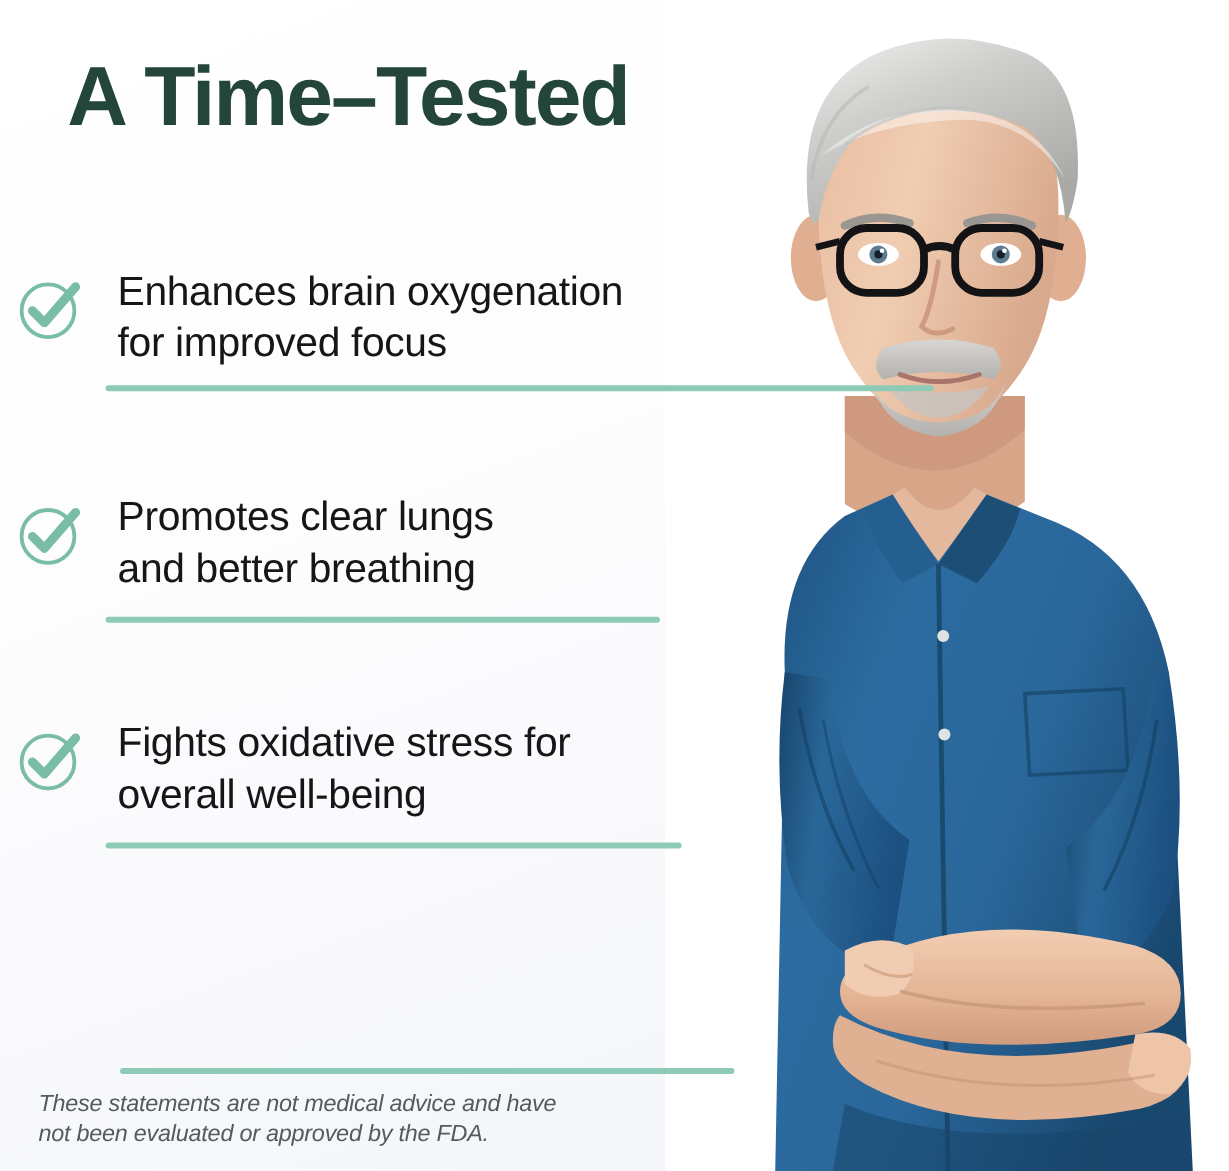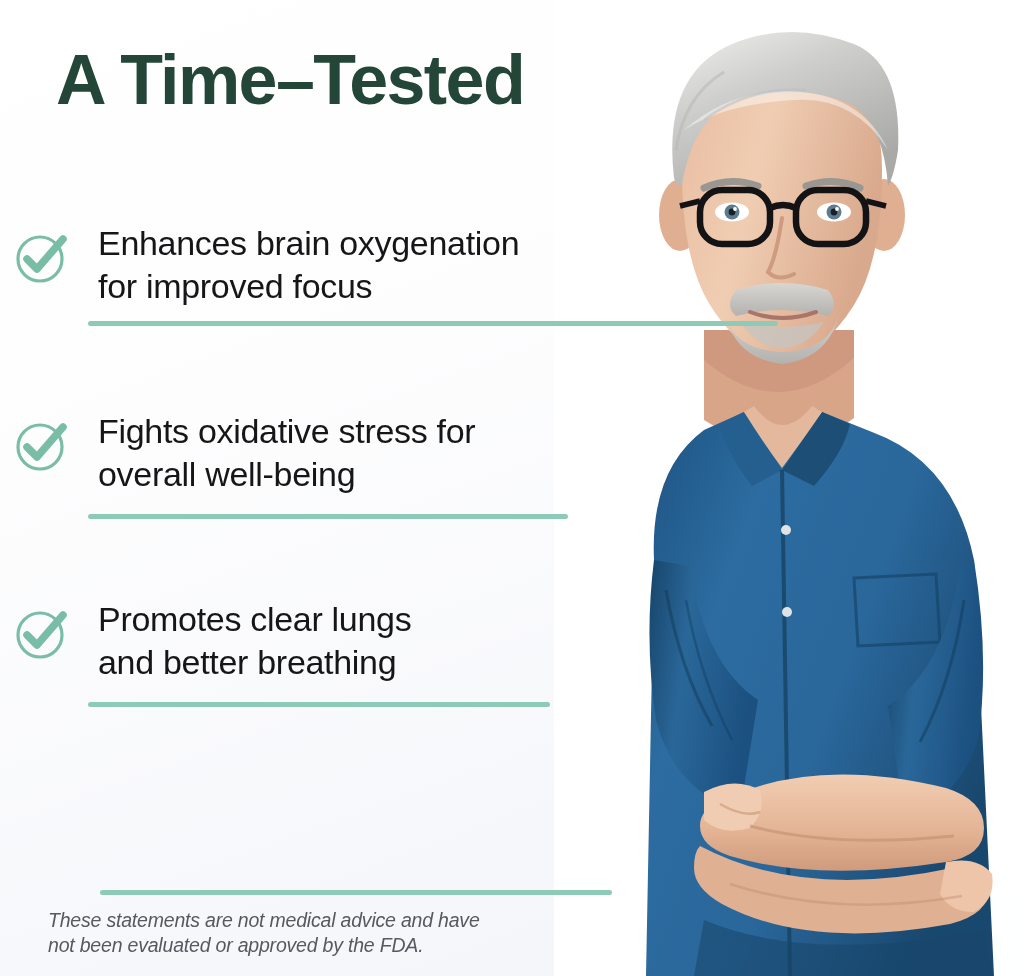--- a/index.html
+++ b/index.html
@@ -77,21 +77,21 @@
     background: #8ecbb6;
   }
   .divider.d1 { left: 88px;  top: 113px; width: 690px; }
   .divider.d2 { left: 88px;  top: 118px; width: 480px; }
   .divider.d3 { left: 88px;  top: 118px; width: 462px; }
   .divider.d4 { left: 100px; top: 118px; width: 512px; }
 
   
   .disclaimer {
     position: absolute;
-    left: 48px;
+    left: 32px;
     top: 908px;
     width: 500px;
     color: #545a60;
     font-size: 19.5px;
     line-height: 25px;
     font-style: italic;
     letter-spacing: -0.2px;
     white-space: pre-line;
     z-index: 6;
   }
@@ -133,38 +133,38 @@
     </div>
 
     <div class="benefit">
       <div class="benefit-inner">
         <div class="check-wrap">
           <svg class="check-icon" width="56" height="56" viewBox="0 0 56 56">
             <circle cx="26" cy="29" r="22" fill="none" stroke="#79bda7" stroke-width="3.2"></circle>
             <path d="M13 29 L23 39 L49 9" fill="none" stroke="#79bda7" stroke-width="7.5" stroke-linecap="round" stroke-linejoin="round"></path>
           </svg>
         </div>
-        <div class="benefit-text">Fights oxidative stress for
-overall well-being</div>
+        <div class="benefit-text">Promotes clear lungs
+and better breathing</div>
       </div>
-      <div class="divider d2"></div>
+      <div class="divider d3"></div>
     </div>
 
     <div class="benefit">
       <div class="benefit-inner">
         <div class="check-wrap">
           <svg class="check-icon" width="56" height="56" viewBox="0 0 56 56">
             <circle cx="26" cy="29" r="22" fill="none" stroke="#79bda7" stroke-width="3.2"></circle>
             <path d="M13 29 L23 39 L49 9" fill="none" stroke="#79bda7" stroke-width="7.5" stroke-linecap="round" stroke-linejoin="round"></path>
           </svg>
         </div>
-        <div class="benefit-text">Promotes clear lungs
-and better breathing</div>
+        <div class="benefit-text">Fights oxidative stress for
+overall well-being</div>
       </div>
-      <div class="divider d3"></div>
+      <div class="divider d2"></div>
     </div>
 
     <div class="benefit">
       <div class="divider d4"></div>
     </div>
 
   </div>
 
   <div class="disclaimer">These statements are not medical advice and have
 not been evaluated or approved by the FDA.</div>

